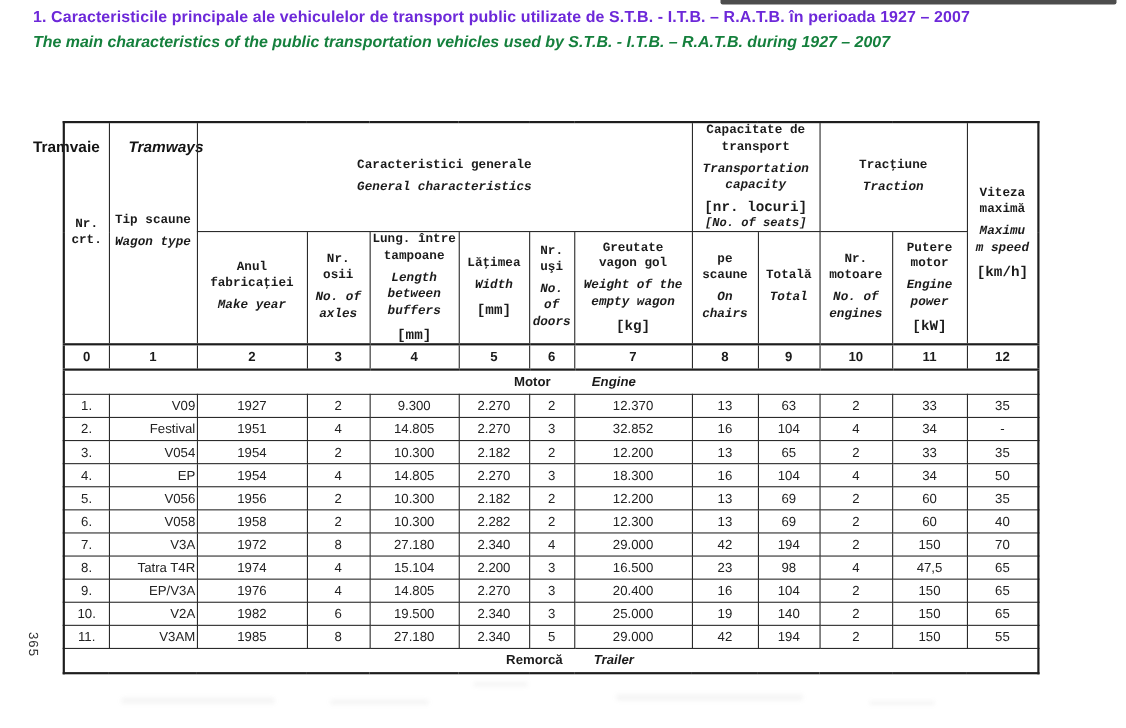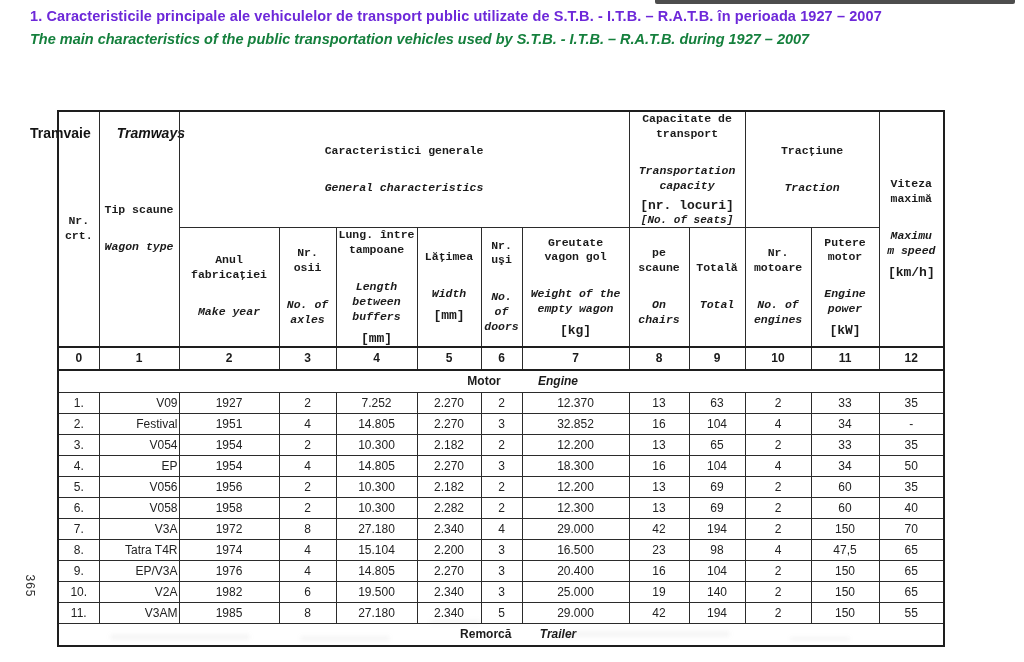--- a/index.html
+++ b/index.html
@@ -36,21 +36,21 @@
     border:1px solid #2b2b2b;
     padding:0 1px;
     text-align:center;
     vertical-align:middle;
     overflow:hidden;
   }
   th { font-weight:bold;font-family:Liberation Mono, monospace; }
   .rA { height:97px; }
   .rB { height:96px; }
   .h-ro { font-weight:bold; font-size:11.5px; line-height:1.3; }
-  .h-en { font-weight:bold; font-style:italic; font-size:11.5px; line-height:1.3; margin-top:22px; }
+  .h-en { font-weight:bold; font-style:italic; font-size:11.5px; line-height:1.3; margin-top:5px; }
   .h-en0 { font-weight:bold; font-style:italic; font-size:11px; line-height:1.3; }
   .h-unit { font-weight:bold; font-size:13px; margin-top:6px; }
   .pre { white-space:pre-line; }
 
   tr.idx td {
     height:21px; font-weight:bold; font-size:12px;
     border-top:2px solid #1e1e1e;
     border-bottom:2px solid #1e1e1e;
   }
   tr.section-row td {
@@ -215,21 +215,21 @@
   </thead>
   <tbody>
       <tr class="section-row">
         <td colspan="13"><span class="sec-ro">Motor</span><span class="sec-en">Engine</span></td>
       </tr>
       <tr class="data-row">
         <td class="c0">1.</td>
         <td class="c1">V09</td>
         <td class="c2">1927</td>
         <td class="c3">2</td>
-        <td class="c4">7.252</td>
+        <td class="c4">9.300</td>
         <td class="c5">2.270</td>
         <td class="c6">2</td>
         <td class="c7">12.370</td>
         <td class="c8">13</td>
         <td class="c9">63</td>
         <td class="c10">2</td>
         <td class="c11">33</td>
         <td class="c12">35</td>
       </tr>
       <tr class="data-row">

